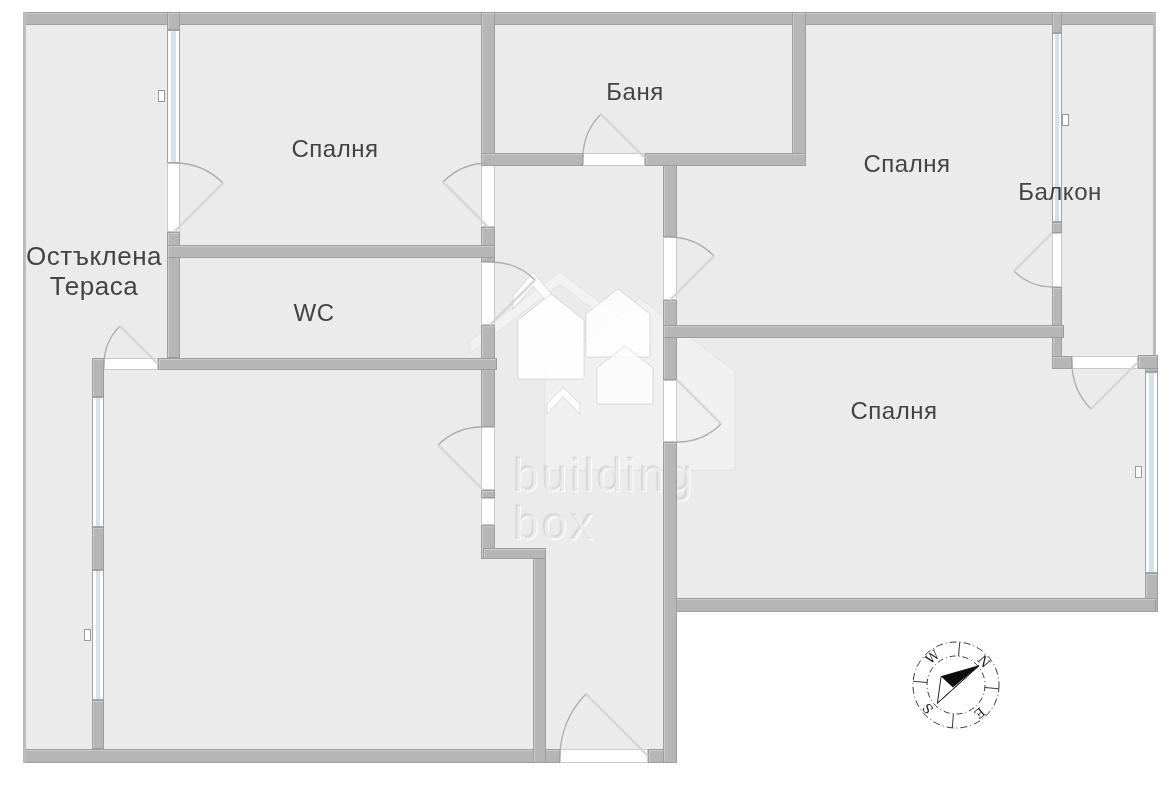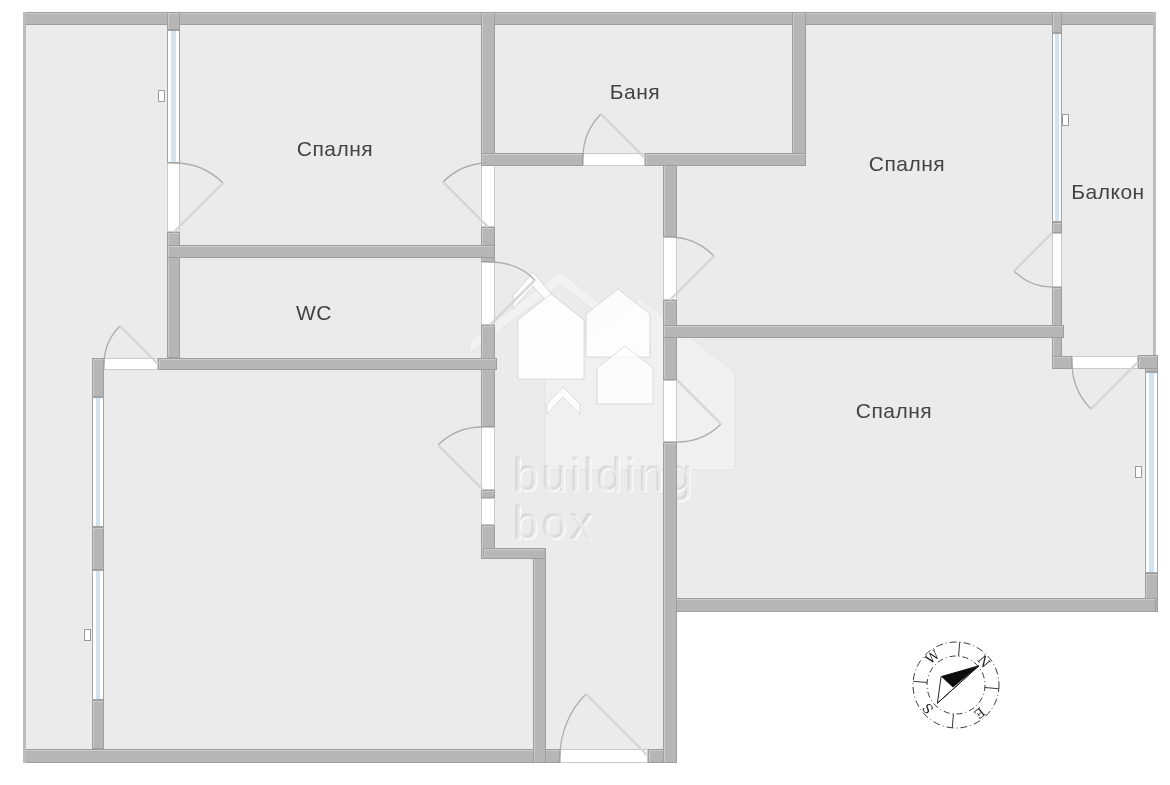--- a/index.html
+++ b/index.html
@@ -5,21 +5,21 @@
   html,body{margin:0;padding:0;background:#fff;}
   #plan{position:relative;width:1170px;height:785px;background:#fff;overflow:hidden;
         font-family:"Liberation Sans","DejaVu Sans",sans-serif;}
   .floor{position:absolute;background:#ebebeb;}
   .w{position:absolute;background:#b6b6b6;box-shadow:inset 0 0 0 1px #9e9e9e, inset 2px 2px 0 rgba(255,255,255,.28);}
   .thin{position:absolute;background:#bcbcbc;}
   .gap{position:absolute;background:#ffffff;box-shadow:inset 0 0 0 1px #c9c9c9;}
   .win-v{position:absolute;background:#ffffff;box-shadow:inset 0 0 0 1px #a3a3a3;}
   .win-v::before{content:"";position:absolute;left:32%;right:32%;top:1px;bottom:1px;background:#d3e2ec;}
   .handle{position:absolute;width:5px;height:10px;background:#fff;border:1px solid #9a9a9a;}
-  .label{position:absolute;color:#434343;font-size:21px;white-space:pre-line;text-align:center;
+  .label{position:absolute;color:#434343;font-size:24px;white-space:pre-line;text-align:center;
          transform:translate(-50%,-50%);line-height:1.15;letter-spacing:.5px;}
   .wm-text{position:absolute;font-size:46px;letter-spacing:3px;color:rgba(120,120,120,.14);
            text-shadow:1px 1px 1px rgba(255,255,255,.95), -1px -1px 1px rgba(150,150,150,.12);}
   svg{position:absolute;left:0;top:0;}
 </style>
 </head>
 <body>
 
 <div id="plan">
 
@@ -127,24 +127,26 @@
       <path d="M 670,300 L 714,256"></path>
       <path d="M 677,380 L 721,424"></path>
       <path d="M 1052,233 L 1014,271"></path>
       <path d="M 1138,362 L 1091,409"></path>
       <path d="M 645,158 L 601,114"></path>
       <path d="M 158,364 L 120,326"></path>
       <path d="M 648,756 L 586,694"></path>
     </g>
   </svg>
 
+  <div class="label" style="left:94px;top:272px;font-size:26px;">Остъклена
+Тераса</div>
   <div class="label" style="left:335px;top:149px;">Спалня</div>
   <div class="label" style="left:635px;top:92px;">Баня</div>
   <div class="label" style="left:907px;top:164px;">Спалня</div>
-  <div class="label" style="left:1108px;top:192px;">Балкон</div>
+  <div class="label" style="left:1060px;top:192px;">Балкон</div>
   <div class="label" style="left:314px;top:313px;">WC</div>
   <div class="label" style="left:894px;top:411px;">Спалня</div>
 
   <svg width="104" height="104" viewBox="-52 -52 104 104" style="left:904px;top:633px;">
     <g fill="none" stroke="#3a3a3a" stroke-width="1">
       <circle r="43" stroke-dasharray="7 3 1 3"></circle>
       <circle r="29" stroke-dasharray="6 3 1 3"></circle>
       <g>
         <line x1="0" y1="-29" x2="0" y2="-43" transform="rotate(95)"></line>
         <line x1="0" y1="-29" x2="0" y2="-43" transform="rotate(185)"></line>

